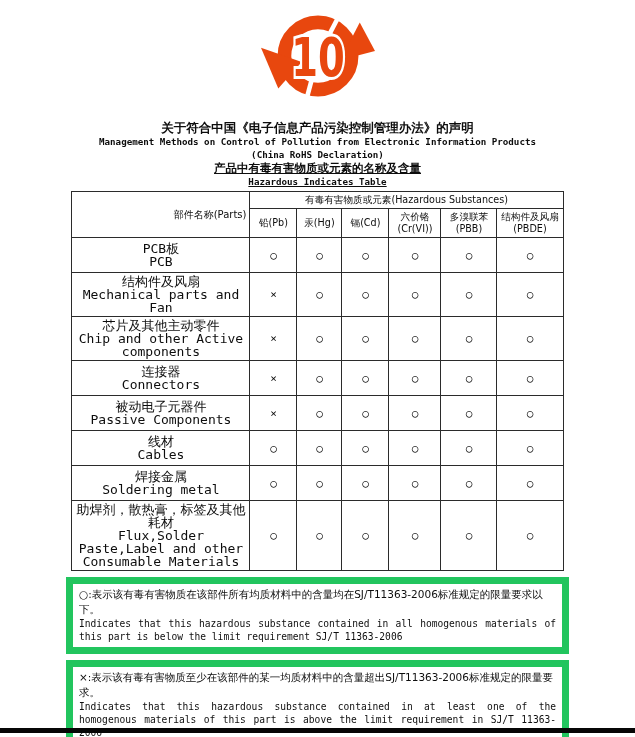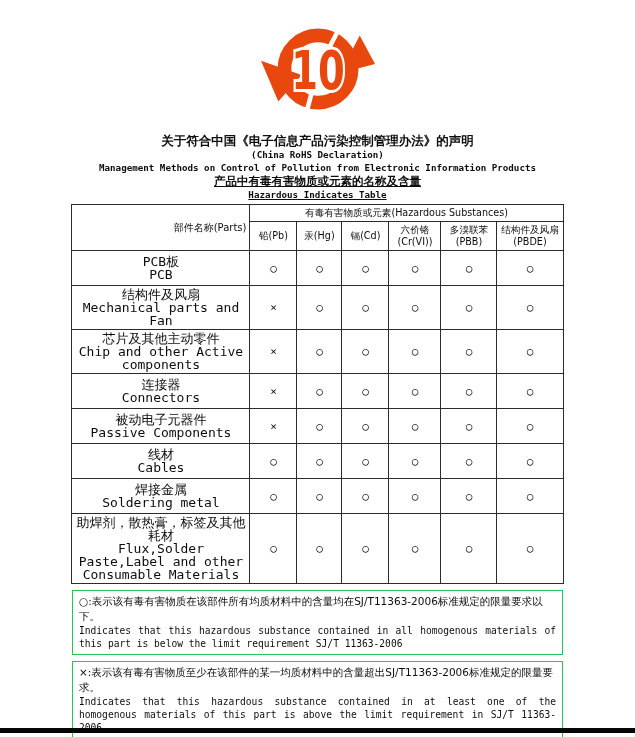--- a/index.html
+++ b/index.html
@@ -3,21 +3,21 @@
 <meta charset="utf-8">
 <style>
   html,body{margin:0;padding:0;}
   body{
     width:635px;height:737px;background:#ffffff;position:relative;overflow:hidden;
     font-family:"DejaVu Sans Mono","Liberation Mono",monospace;color:#0d0d0d;
   }
   .page{width:635px;height:737px;position:relative;}
 
   
-  .logo-wrap{padding-top:22px;text-align:center;height:94px;}
+  .logo-wrap{padding-top:9px;text-align:center;height:94px;}
 
   
   .title-block{margin-top:16px;text-align:center;}
   .title-zh{font-size:12.5px;line-height:17px;font-weight:700;
             font-family:"DejaVu Sans","Liberation Sans",sans-serif;}
   .title-en{font-size:9.2px;line-height:12.5px;font-weight:700;}
   .table-title-block{margin-top:0;text-align:center;text-decoration:underline;}
   .table-title-zh{font-size:11.5px;line-height:15px;font-weight:700;
             font-family:"DejaVu Sans","Liberation Sans",sans-serif;}
   .table-title-en{font-size:9.2px;line-height:12px;font-weight:700;}
@@ -35,21 +35,21 @@
   td.part-cell{
     font-size:13px;line-height:13px;text-align:center;vertical-align:middle;
     padding:3px 4px;white-space:pre-line;
   }
   td.val-cell{text-align:center;vertical-align:middle;font-size:11px;height:30px;}
   .pre{white-space:pre-line;}
   .zh{font-family:"DejaVu Sans","Liberation Sans",sans-serif;}
 
   
   .note-box{
-    width:477px;margin:6px auto 0 auto;border:1px solid #22c55e;padding:3px 6px 4px 6px;
+    width:477px;margin:6px auto 0 auto;border:7px solid #22c55e;padding:3px 6px 4px 6px;
   }
   .note-zh{font-size:10.5px;line-height:15px;
            font-family:"DejaVu Sans","Liberation Sans",sans-serif;}
   .note-en{font-size:9.6px;line-height:13px;text-align:justify;}
 
   
   .footer-rule{position:absolute;left:0;bottom:4px;width:100%;height:5px;background:#060606;}
 </style>
 </head>
 <body>
@@ -68,22 +68,22 @@
       <polygon points="78,50 112,41 97,13" fill="#E8470E"></polygon>
 
       <g transform="translate(56,47) scale(0.84,1.18)">
         <text x="0" y="16" text-anchor="middle" font-size="45" font-weight="bold" font-family="'DejaVu Sans','Liberation Sans',sans-serif" fill="#E8470E" stroke="#ffffff" stroke-width="5" paint-order="stroke">10</text>
       </g>
     </svg>
   </div>
 
   <div class="title-block">
     <div class="title-zh">关于符合中国《电子信息产品污染控制管理办法》的声明</div>
+    <div class="title-en">Management Methods on Control of Pollution from Electronic Information Products</div>
     <div class="title-en">(China RoHS Declaration)</div>
-    <div class="title-en">Management Methods on Control of Pollution from Electronic Information Products</div>
   </div>
 
   <div class="table-title-block">
     <div class="table-title-zh">产品中有毒有害物质或元素的名称及含量</div>
     <div class="table-title-en">Hazardous Indicates Table</div>
   </div>
 
   <table class="rohs">
     <colgroup>
       <col style="width:178px">

